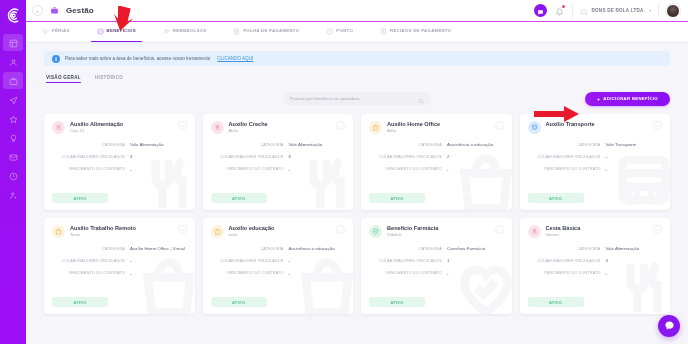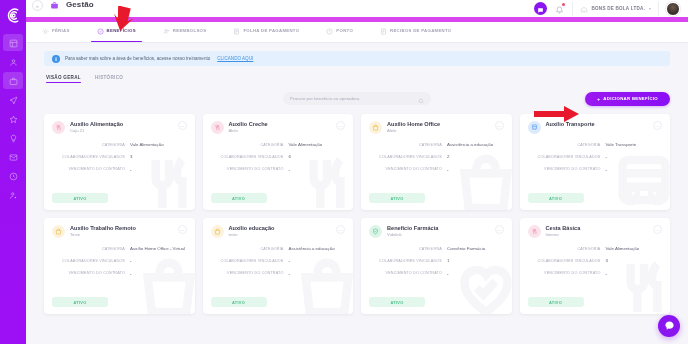--- a/index.html
+++ b/index.html
@@ -24,22 +24,22 @@
     margin-bottom: 2px; border-radius: 3px;
   }
   .sb-item svg { width: 9px; height: 9px; stroke: #e7c8fb; fill: none; stroke-width: 1.4; }
   .sb-item.active { background: rgba(255,255,255,0.16); }
 
   
   .main { flex: 1; display: flex; flex-direction: column; min-width: 0; background:#f6f6fa; }
 
   
   .topbar {
-    height: 22px; background: #ffffff; display: flex; 
-    padding: 0 6px 0 6px; gap: 6px; border-bottom: 5px solid #d946ef;
+    height: 22px; background: #ffffff; display: flex; align-items: center;
+    padding: 0 6px 0 6px; gap: 6px; border-bottom: 1px solid #d946ef;
   }
   .collapse-btn {
     width: 11px; height: 11px; border-radius: 50%; border: 1px solid #e2e2ea;
     display:flex; align-items:center; justify-content:center; color:#b5b5c3; font-size:5px;
     background: #fff;
   }
   .crumb-icon { width: 11px; height: 11px; display:flex; align-items:center; justify-content:center; }
   .crumb-icon svg { width: 9px; height: 9px; }
   .crumb-title { font-size: 8px; font-weight: 700; color: #3f3f4e; letter-spacing: .1px; }
   .topbar-right { margin-left: auto; display: flex; align-items: center; gap: 7px; padding-right:2px;}

